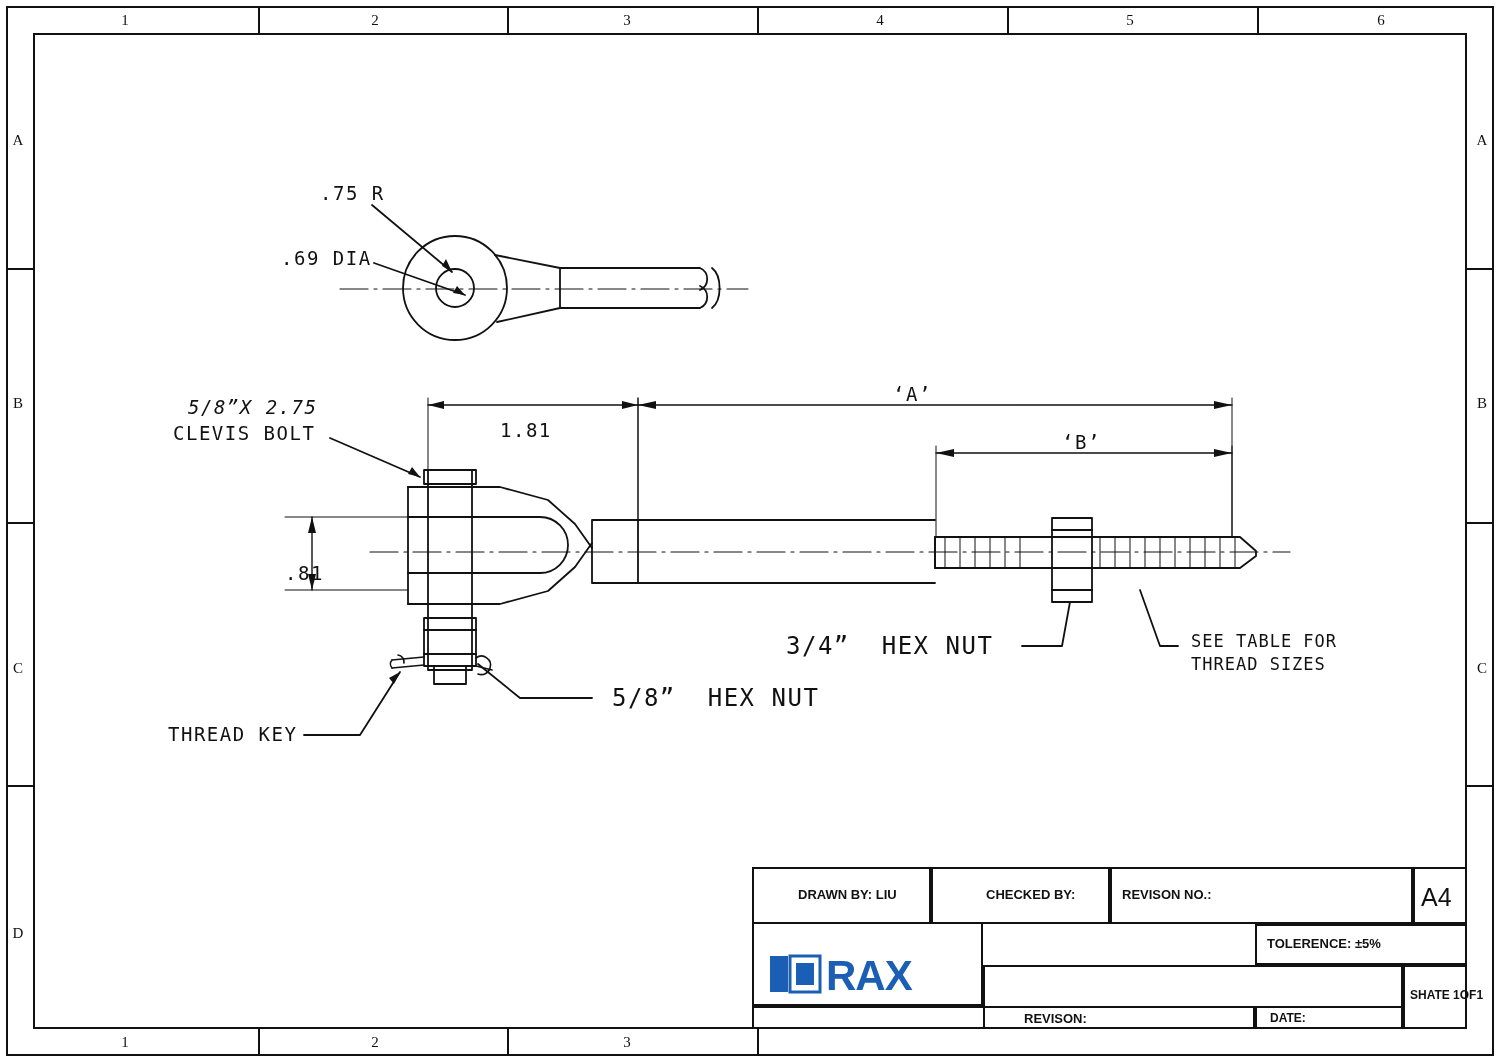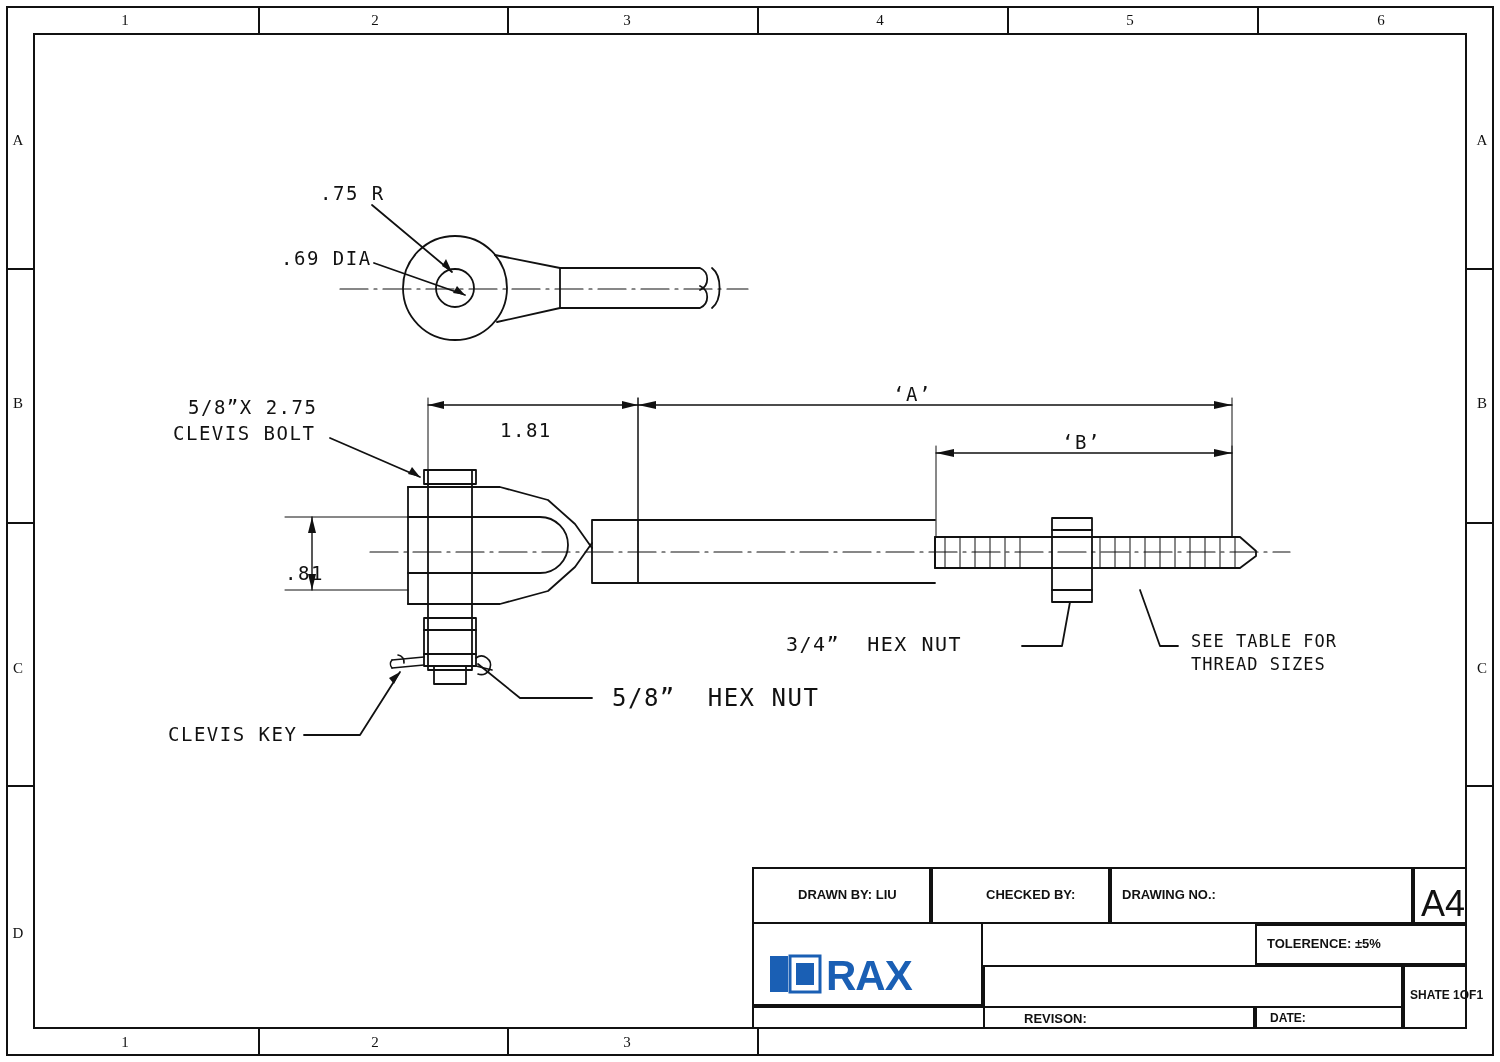--- a/index.html
+++ b/index.html
@@ -15,21 +15,21 @@
   .tick-h{position:absolute;height:2px;background:#111;}
   .zone-lab{position:absolute;font-family:"Liberation Serif",serif;font-size:15px;color:#111;text-align:center;}
 
   
   .cad{position:absolute;font-family:"DejaVu Sans Mono",monospace;font-size:19px;letter-spacing:1.5px;color:#111;white-space:pre;}
   .cad.sm{font-size:17px;letter-spacing:1px;}
 
   
   .tb{position:absolute;border:2px solid #111;box-sizing:border-box;}
   .tb-txt{position:absolute;font-family:"Liberation Sans",sans-serif;font-weight:bold;color:#111;white-space:nowrap;}
-  .tb-big{font-size:36px;font-weight:normal;}
+  .tb-big{font-size:25px;font-weight:normal;}
   .tb-co{font-size:24px;font-weight:bold;}
 
   svg.draw{position:absolute;left:0;top:0;width:1500px;height:1062px;pointer-events:none;}
 </style>
 </head>
 <body>
 
 <div id="sheet">
 
   <div class="frame-outer"></div>
@@ -180,53 +180,53 @@
       <path d="M1178 646 L1160 646 L1140 590"></path>
       <path d="M592 698 L520 698 L478 664"></path>
       <path d="M304 735 L360 735 L400 672"></path>
       <polygon points="400,672 389,678 394,684" fill="#111" stroke="none"></polygon>
     </g>
   </svg>
 
   <div class="cad" style="left:320px;top:182px;">.75 R</div>
   <div class="cad" style="left:281px;top:247px;">.69 DIA</div>
 
-  <div class="cad" style="left:188px;top:396px;">5/8”X 2.75</div>
+  <div class="cad" style="left:188px;top:396px;font-style:italic;">5/8”X 2.75</div>
   <div class="cad" style="left:173px;top:422px;">CLEVIS BOLT</div>
 
   <div class="cad" style="left:500px;top:383px;margin-top:36px;">1.81</div>
   <div class="cad" style="left:893px;top:383px;">‘A’</div>
   <div class="cad" style="left:1062px;top:431px;">‘B’</div>
   <div class="cad" style="left:285px;top:562px;">.81</div>
 
-  <div class="cad" style="left:786px;top:632px;font-size:20px;">3/4”  HEX NUT</div>
+  <div class="cad" style="left:786px;top:632px;font-size:24px;">3/4”  HEX NUT</div>
   <div class="cad" style="left:612px;top:684px;font-size:24px;">5/8”  HEX NUT</div>
 
   <div class="cad sm" style="left:1191px;top:631px;">SEE TABLE FOR</div>
   <div class="cad sm" style="left:1191px;top:654px;">THREAD SIZES</div>
 
-  <div class="cad" style="left:168px;top:723px;">CLEVIS KEY</div>
+  <div class="cad" style="left:168px;top:723px;">THREAD KEY</div>
 
   <div class="tb" style="left:752px;top:867px;width:715px;height:162px;"></div>
 
   <div class="tb" style="left:752px;top:867px;width:179px;height:57px;"></div>
   <div class="tb" style="left:931px;top:867px;width:179px;height:57px;"></div>
   <div class="tb" style="left:1110px;top:867px;width:303px;height:57px;"></div>
   <div class="tb" style="left:1413px;top:867px;width:54px;height:57px;"></div>
 
   <div class="tb" style="left:752px;top:924px;width:231px;height:82px;border-top:none;"></div>
   <div class="tb" style="left:1255px;top:924px;width:212px;height:41px;"></div>
   <div class="tb" style="left:983px;top:965px;width:420px;height:64px;"></div>
   <div class="tb" style="left:1403px;top:965px;width:64px;height:64px;"></div>
   <div class="tb" style="left:752px;top:1006px;width:503px;height:23px;"></div>
   <div class="tb" style="left:1255px;top:1006px;width:148px;height:23px;"></div>
 
   <div class="tb-txt" style="left:766px;top:887px;font-size:13px;padding-left:32px;">DRAWN BY:  LIU</div>
   <div class="tb-txt" style="left:944px;top:887px;font-size:13px;margin-left:42px;">CHECKED BY:</div>
-  <div class="tb-txt" style="left:1122px;top:887px;font-size:13px;">DRAWING NO.:</div>
+  <div class="tb-txt" style="left:1122px;top:887px;font-size:13px;">REVISON NO.:</div>
   <div class="tb-txt tb-big" style="left:1421px;top:883px;">A4</div>
   <div class="tb-txt" style="left:1267px;top:936px;font-size:13px;">TOLERENCE:  ±5%</div>
   <div class="tb-txt" style="left:1410px;top:988px;font-size:12px;">SHATE 1OF1</div>
   <div class="tb-txt" style="left:1024px;top:1011px;font-size:13px;">REVISON:</div>
   <div class="tb-txt" style="left:1270px;top:1011px;font-size:12px;">DATE:</div>
 
   <div style="position:absolute;left:768px;top:950px;width:215px;height:50px;">
     <svg width="215" height="50" viewBox="0 0 215 50">
       <rect x="2" y="6" width="18" height="36" fill="#1a5fb4"></rect>
       <rect x="22" y="6" width="30" height="36" fill="none" stroke="#1a5fb4" stroke-width="3"></rect>

